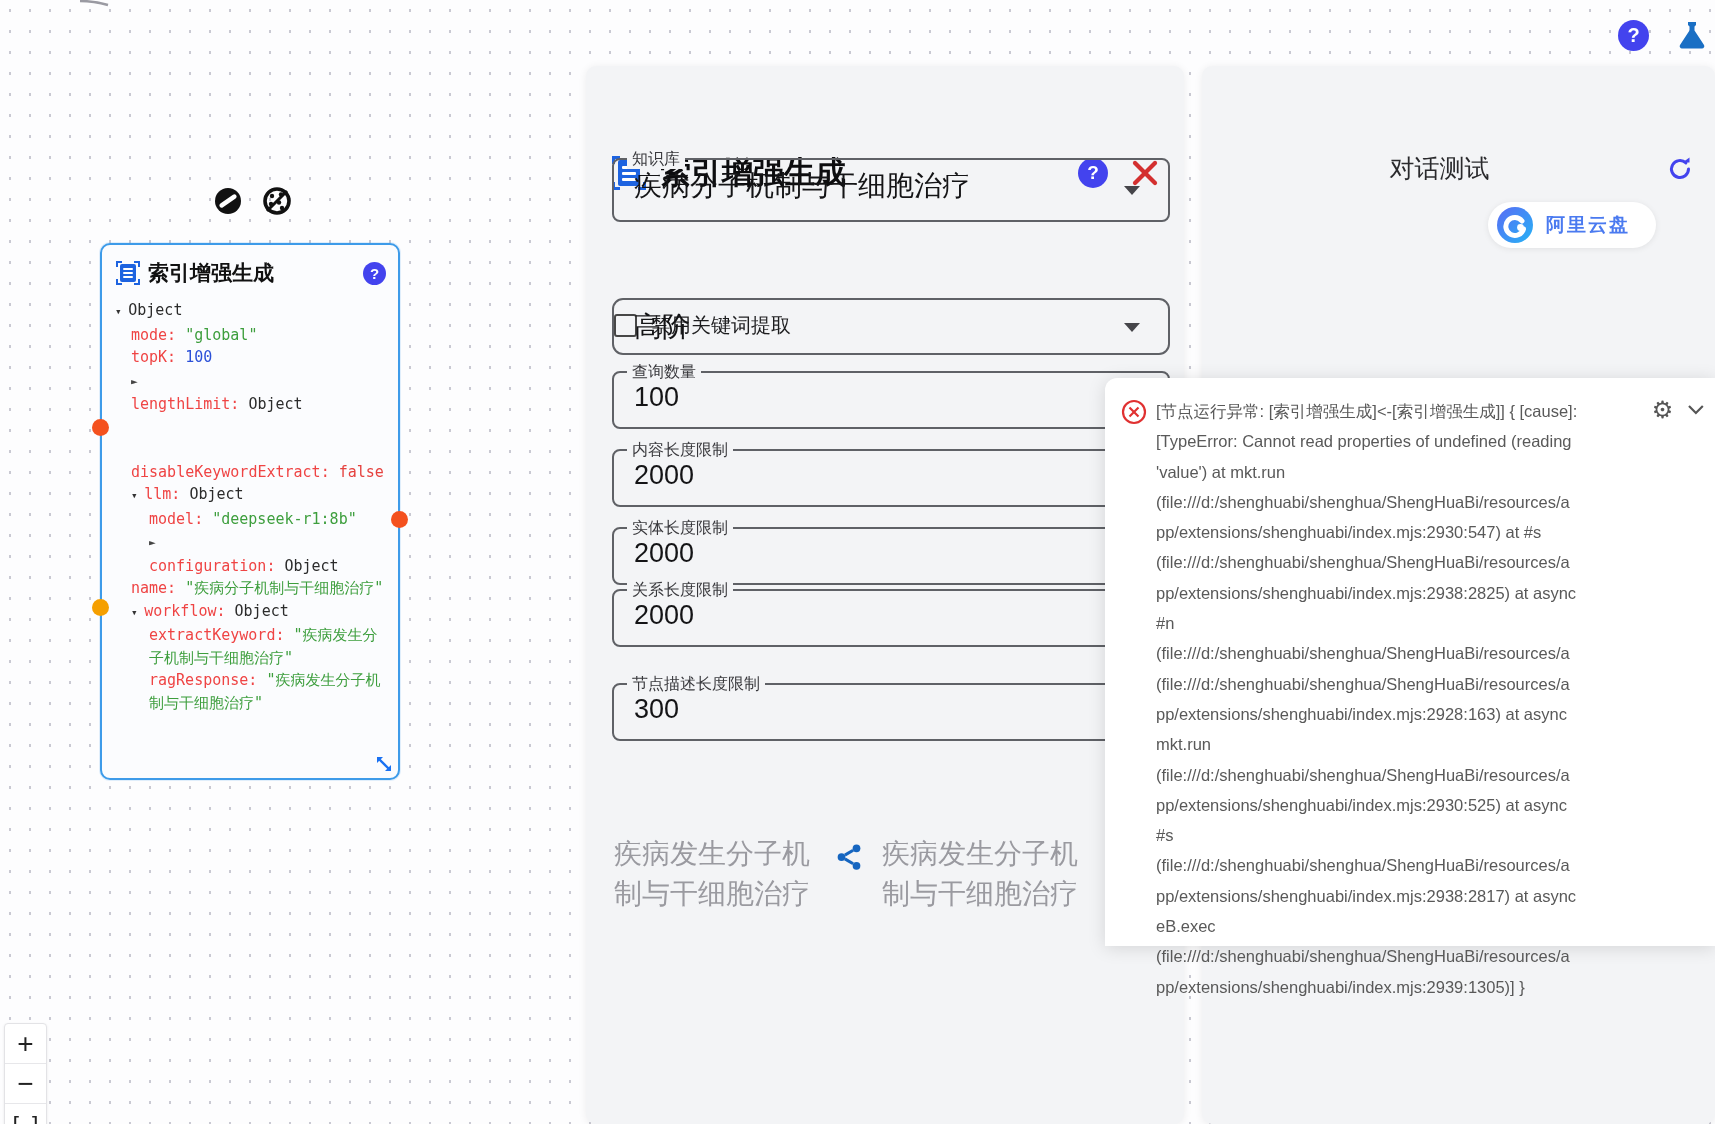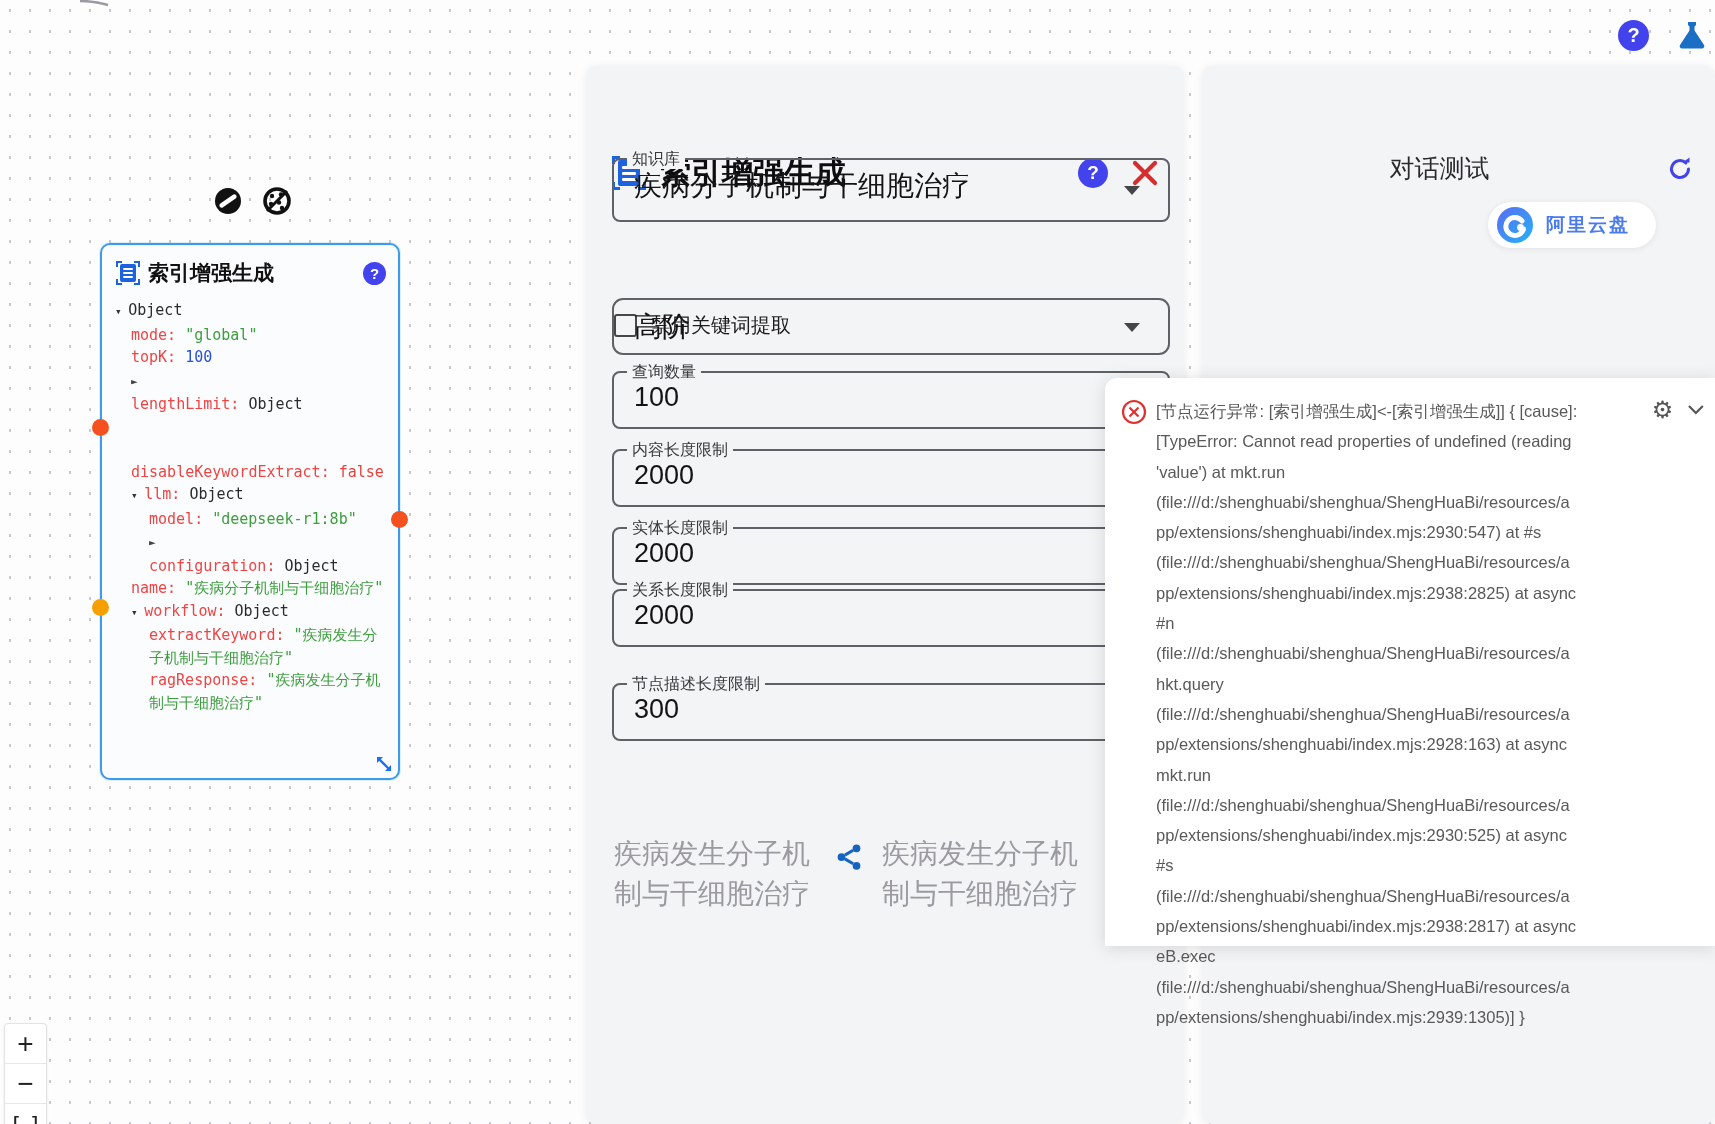--- a/index.html
+++ b/index.html
@@ -315,21 +315,20 @@
       <div class="err-header">[节点运行异常: [索引增强生成]&lt;-[索引增强生成]] { [cause]:</div>
       <div id="err-body">
           <div class="err-line">[TypeError: Cannot read properties of undefined (reading</div>
           <div class="err-line">'value') at mkt.run</div>
           <div class="err-line">(file:///d:/shenghuabi/shenghua/ShengHuaBi/resources/a</div>
           <div class="err-line">pp/extensions/shenghuabi/index.mjs:2930:547) at #s</div>
           <div class="err-line">(file:///d:/shenghuabi/shenghua/ShengHuaBi/resources/a</div>
           <div class="err-line">pp/extensions/shenghuabi/index.mjs:2938:2825) at async</div>
           <div class="err-line">#n</div>
           <div class="err-line">(file:///d:/shenghuabi/shenghua/ShengHuaBi/resources/a</div>
-          <div class="err-line">hkt.query</div>
           <div class="err-line">(file:///d:/shenghuabi/shenghua/ShengHuaBi/resources/a</div>
           <div class="err-line">pp/extensions/shenghuabi/index.mjs:2928:163) at async</div>
           <div class="err-line">mkt.run</div>
           <div class="err-line">(file:///d:/shenghuabi/shenghua/ShengHuaBi/resources/a</div>
           <div class="err-line">pp/extensions/shenghuabi/index.mjs:2930:525) at async</div>
           <div class="err-line">#s</div>
           <div class="err-line">(file:///d:/shenghuabi/shenghua/ShengHuaBi/resources/a</div>
           <div class="err-line">pp/extensions/shenghuabi/index.mjs:2938:2817) at async</div>
           <div class="err-line">eB.exec</div>
           <div class="err-line">(file:///d:/shenghuabi/shenghua/ShengHuaBi/resources/a</div>

